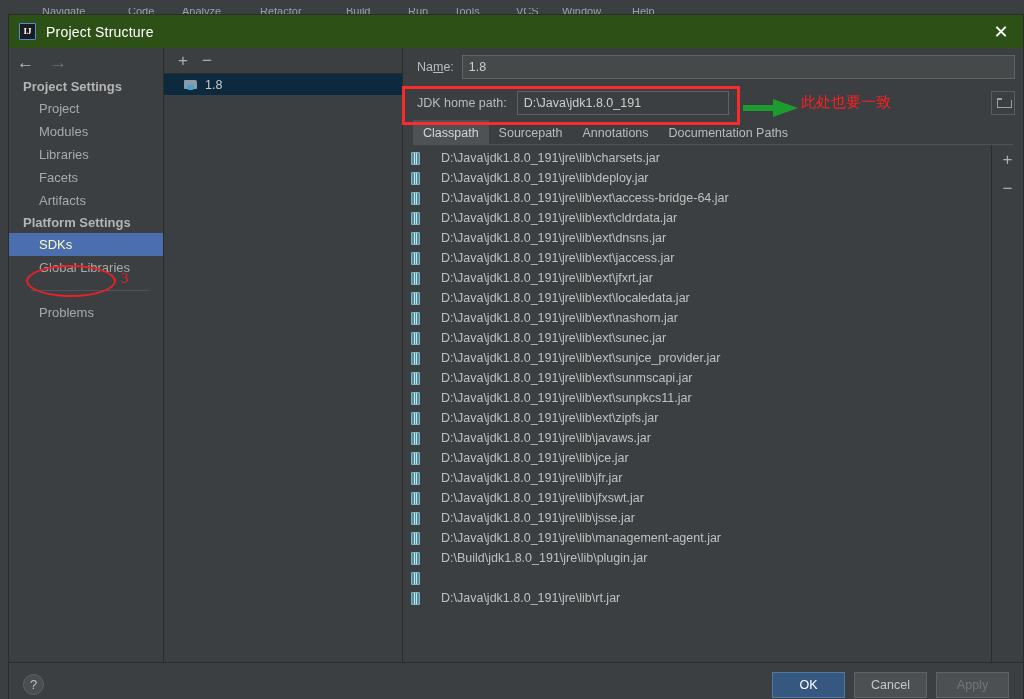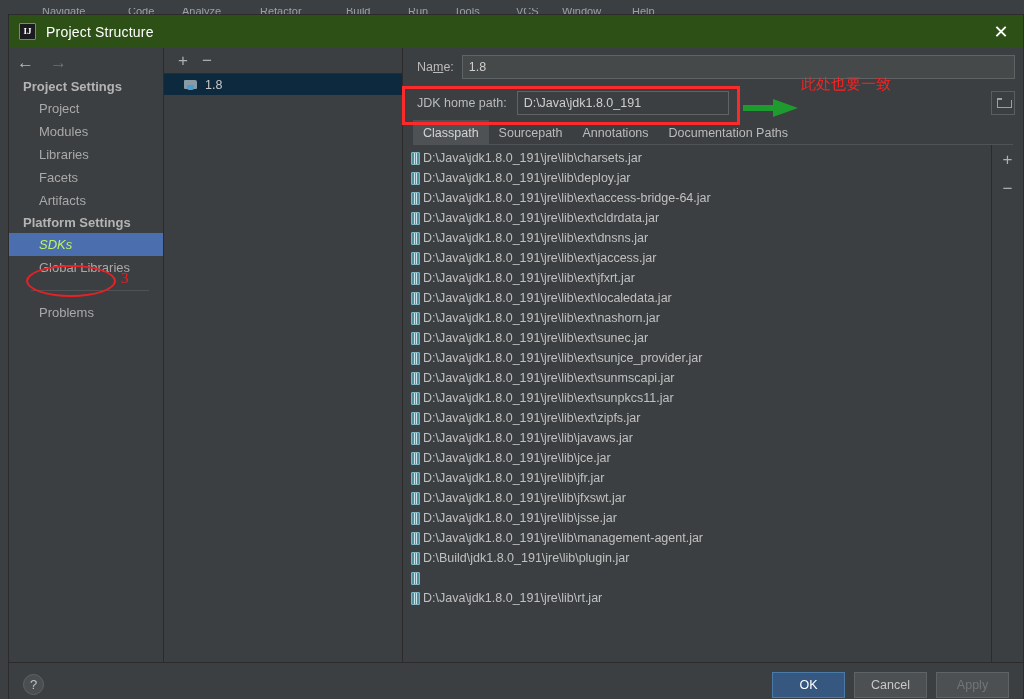--- a/index.html
+++ b/index.html
@@ -67,21 +67,21 @@
   .arrow.back { color: #bbbbbb; }
   .arrow.fwd { color: #6e7174; }
   .side-group {
     font-size: 13px; color: #b4b4b4; font-weight: bold;
     padding: 3px 0 3px 14px;
   }
   .side-item {
     font-size: 13px; color: #a9a9a9; padding: 3px 0 3px 30px;
     cursor: pointer; line-height: 17px;
   }
-  .side-item.selected { background: #4b6eaf; color: #bef264; font-style: italic; }
+  .side-item.selected { background: #4b6eaf; color: #fef9c3; }
   .side-div { height: 1px; background: #4f5355; margin: 11px 14px 10px 22px; }
 
   
   .ellipse-anno {
     position: absolute; left: 17px; top: 217px;
     width: 90px; height: 32px;
     border: 2.5px solid #ec2024; border-radius: 50%;
     pointer-events: none;
   }
   .num-anno {
@@ -153,38 +153,38 @@
 
   
   .rect-anno {
     position: absolute; left: -1px; top: 38px;
     width: 338px; height: 39px;
     border: 3px solid #fc2b2b; pointer-events: none; z-index: 5;
   }
   
   .arrow-anno { position: absolute; left: 340px; top: 51px; z-index: 5; pointer-events: none; }
   .anno-text {
-    position: absolute; left: 398px; top: 27px; z-index: 5;
+    position: absolute; left: 398px; top: 45px; z-index: 5;
     font-size: 15px; color: #ff2020; white-space: nowrap;
     font-family: "DejaVu Sans", sans-serif;
   }
 
   
   .tabs { display: flex; padding-left: 10px; height: 24px; flex: none; }
   .tab {
     font-size: 12.5px; color: #bbbbbb; padding: 3px 9px 2px 9px;
     border: 1px solid transparent; cursor: pointer; line-height: 18px;
   }
   .tab.active { background: #4e5254; color: #d4d4d4; }
   .tab-underline { height: 1px; background: #4f5355; margin: 0 10px; flex: none; }
 
   
   .cp-wrap { flex: 1; display: flex; min-height: 0; }
   .cp-list { flex: 1; background: #3c3f41; padding-top: 3px; overflow: hidden; }
-  .cp-row { height: 20px; display: flex; align-items: center; padding-left: 8px; gap: 3px; cursor: pointer; }
+  .cp-row { height: 20px; display: flex; align-items: center; padding-left: 8px; gap: 21px; cursor: pointer; }
   .cp-row .path { font-size: 12.5px; color: #c0c0c0; white-space: nowrap; }
   .jar-icon {
     width: 9px; height: 13px; flex: none; background: #4f8f9e;
     border: 1px solid #7fb6c4; border-radius: 1px; position: relative;
   }
   .jar-icon::before {
     content: ""; position: absolute; left: 2px; top: 0; width: 1px; height: 11px;
     background: #cfe4ea;
   }
   .jar-icon::after {

